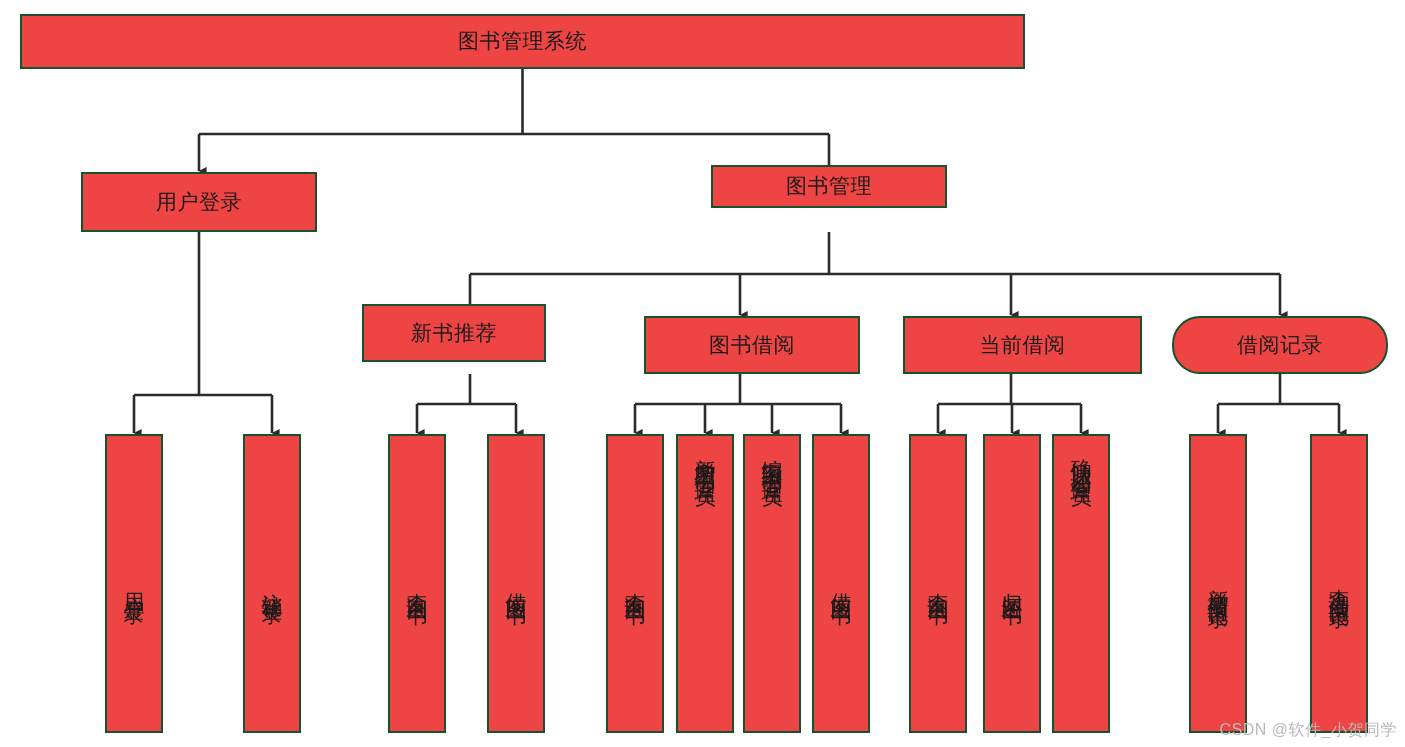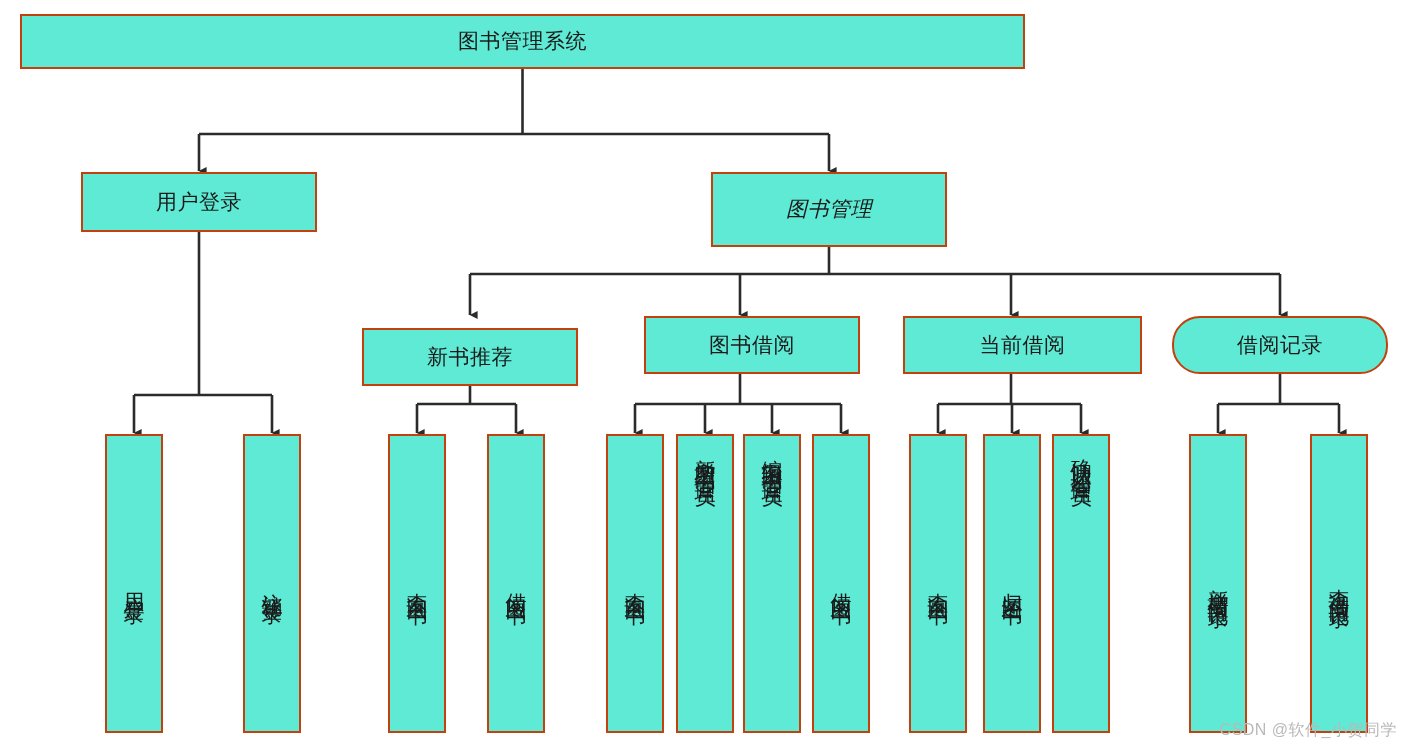--- a/index.html
+++ b/index.html
@@ -22,22 +22,22 @@
   #tree-svg {
     position: absolute;
     left: 0;
     top: 0;
     width: 1405px;
     height: 747px;
   }
   .node-box {
     position: absolute;
     box-sizing: border-box;
-    background: #5eead4;
-    border: 2px solid #c2410c;
+    background: #ef4444;
+    border: 2px solid #14532d;
     display: flex;
     align-items: center;
     justify-content: center;
     overflow: hidden;
   }
   .node-label-h {
     font-size: 21px;
     color: #1a1a1a;
     line-height: 1.15;
     letter-spacing: 0.5px;
@@ -119,24 +119,24 @@
       </g>
   </svg>
 
   <div id="nodes-layer">
       <div class="node-box" style="left: 20px; top: 14px; width: 1005px; height: 55px;">
         <span class="node-label-h">图书管理系统</span>
       </div>
       <div class="node-box" style="left: 81px; top: 172px; width: 236px; height: 60px;">
         <span class="node-label-h">用户登录</span>
       </div>
-      <div class="node-box" style="left: 711px; top: 172px; width: 236px; height: 75px; font-style: italic;">
+      <div class="node-box" style="left: 711px; top: 165px; width: 236px; height: 43px;">
         <span class="node-label-h">图书管理</span>
       </div>
-      <div class="node-box" style="left: 362px; top: 328px; width: 216px; height: 58px;">
+      <div class="node-box" style="left: 362px; top: 304px; width: 184px; height: 58px;">
         <span class="node-label-h">新书推荐</span>
       </div>
       <div class="node-box" style="left: 632px; top: 316px; width: 216px; height: 58px; margin-left: 12px;">
         <span class="node-label-h">图书借阅</span>
       </div>
       <div class="node-box" style="left: 903px; top: 316px; width: 239px; height: 58px;">
         <span class="node-label-h">当前借阅</span>
       </div>
       <div class="node-box" style="left: 1172px; top: 316px; width: 216px; height: 58px; border-radius: 28px;">
         <span class="node-label-h">借阅记录</span>

